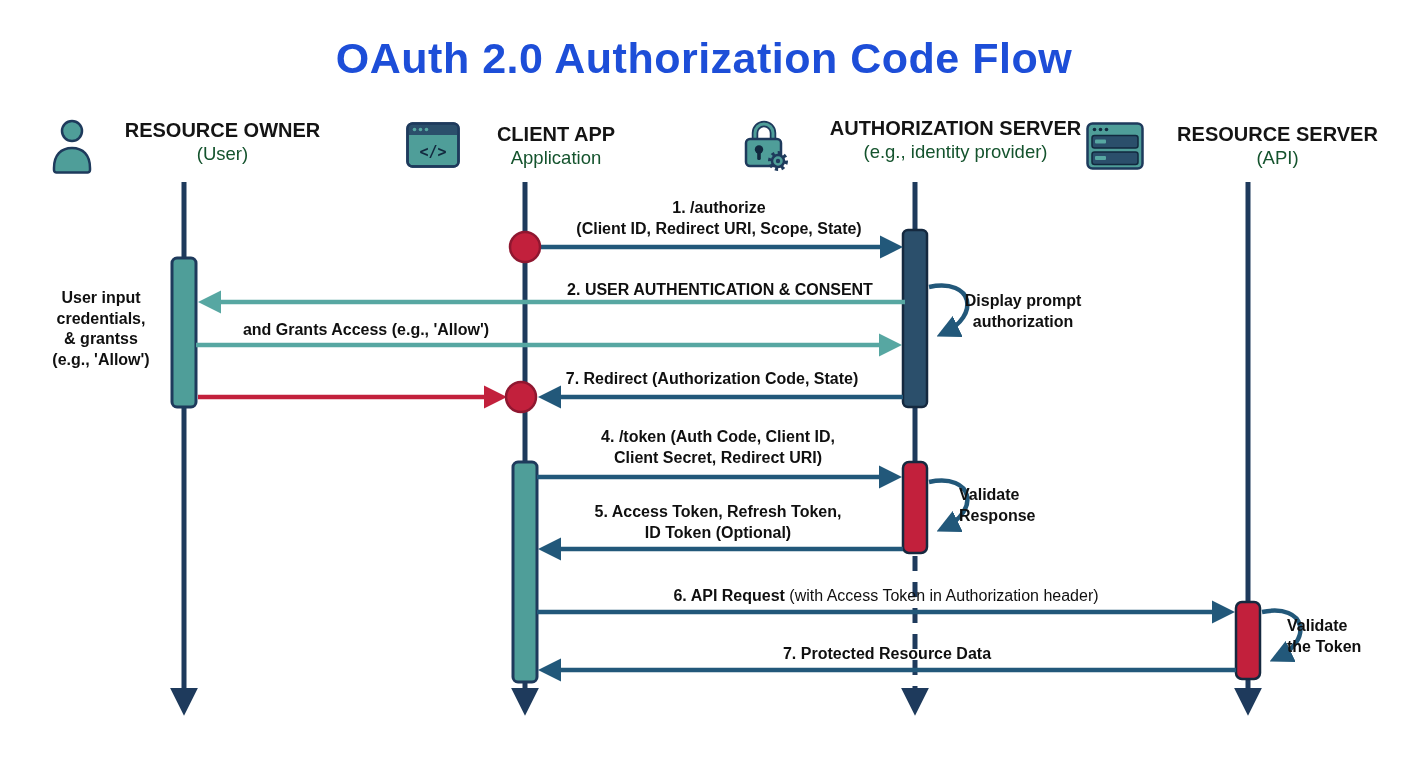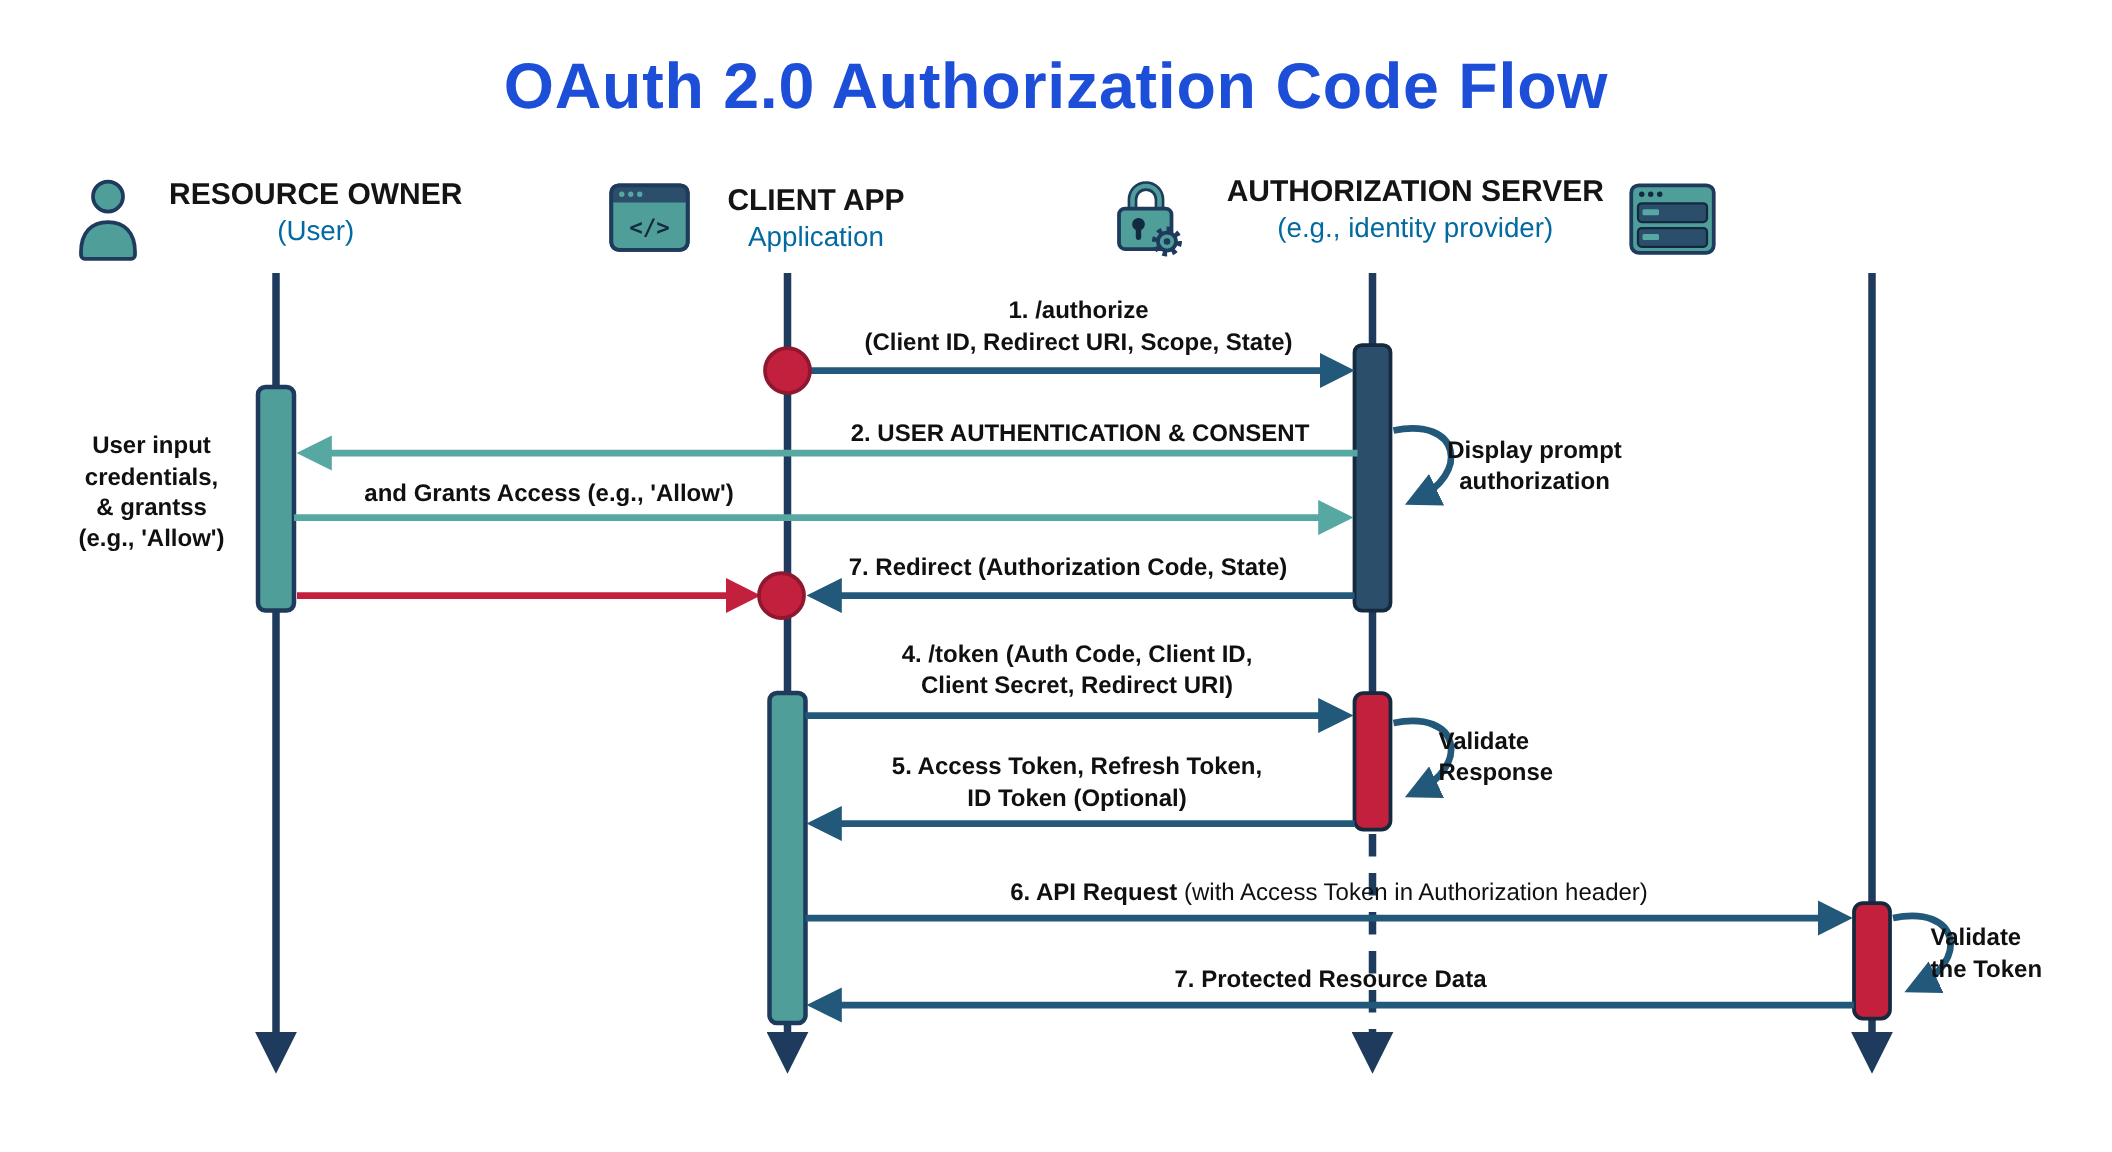--- a/index.html
+++ b/index.html
@@ -1,24 +1,24 @@
 <!DOCTYPE html>
 <html><head>
 <meta charset="utf-8">
 <style>
   html,body{margin:0;padding:0;background:#ffffff;}
   .stage{position:relative;width:1408px;height:768px;background:#ffffff;overflow:hidden;
          font-family:"Liberation Sans",sans-serif;}
   .title{position:absolute;top:34px;left:0;width:100%;text-align:center;
          font-size:43px;font-weight:800;color:#1d4ed8;letter-spacing:.5px;}
   .svg-layer{position:absolute;left:0;top:0;z-index:1;}
-  .hdr{position:absolute;display:flex;align-items:flex-start;gap:14px;z-index:2;}
+  .hdr{position:absolute;display:flex;align-items:flex-start;gap:26px;z-index:2;}
   .hdr .txt{display:flex;flex-direction:column;align-items:center;}
   .hdr .name{font-size:20px;font-weight:700;color:#141414;line-height:24px;white-space:nowrap;}
-  .hdr .sub{font-size:18.5px;font-weight:400;color:#0369a1;line-height:23px;white-space:nowrap;}
+  .hdr .sub{font-size:18.5px;font-weight:400;color:#14532d;line-height:23px;white-space:nowrap;}
   .lbl{position:absolute;transform:translateX(-50%);text-align:center;z-index:2;
        font-size:16px;font-weight:700;color:#101010;line-height:20.5px;
        white-space:pre-line;}
   .lbl.la{transform:none;text-align:left;}
   .lbl .rest{font-weight:400;}
   .hdr-ro{left:50px;top:118px;}
   .hdr-client{left:406px;top:122px;}
   .hdr-auth{left:740px;top:116px;}
   .hdr-rs{left:1086px;top:122px;}
   .hdr-ro .txt{width:205px;}
@@ -129,20 +129,24 @@
     <svg width="58" height="48" viewBox="0 0 58 48">
       <rect x="1.5" y="1.5" width="55" height="45" rx="5" fill="#4f9e99" stroke="#1e3a5c" stroke-width="2.5"></rect>
       <circle cx="8.5" cy="7.5" r="1.8" fill="#12293f"></circle>
       <circle cx="14.5" cy="7.5" r="1.8" fill="#12293f"></circle>
       <circle cx="20.5" cy="7.5" r="1.8" fill="#12293f"></circle>
       <rect x="6" y="13.5" width="46" height="12.5" rx="2.5" fill="#2b4f6b" stroke="#12293f" stroke-width="1.5"></rect>
       <rect x="9" y="17.5" width="11" height="4" rx="1" fill="#57a7a2"></rect>
       <rect x="6" y="30" width="46" height="12.5" rx="2.5" fill="#2b4f6b" stroke="#12293f" stroke-width="1.5"></rect>
       <rect x="9" y="34" width="11" height="4" rx="1" fill="#57a7a2"></rect>
     </svg>
+    <div class="txt">
+      <div class="name">RESOURCE SERVER</div>
+      <div class="sub">(API)</div>
+    </div>
   </div>
 
   <div class="lbl" style="left:719px;top:198px;">1. /authorize
 (Client ID, Redirect URI, Scope, State)</div>
   <div class="lbl" style="left:720px;top:280px;">2. USER AUTHENTICATION &amp; CONSENT</div>
   <div class="lbl" style="left:366px;top:320px;">and Grants Access (e.g., 'Allow')</div>
   <div class="lbl" style="left:712px;top:369px;">7. Redirect (Authorization Code, State)</div>
   <div class="lbl" style="left:718px;top:427px;">4. /token (Auth Code, Client ID,
 Client Secret, Redirect URI)</div>
   <div class="lbl" style="left:718px;top:502px;">5. Access Token, Refresh Token,

